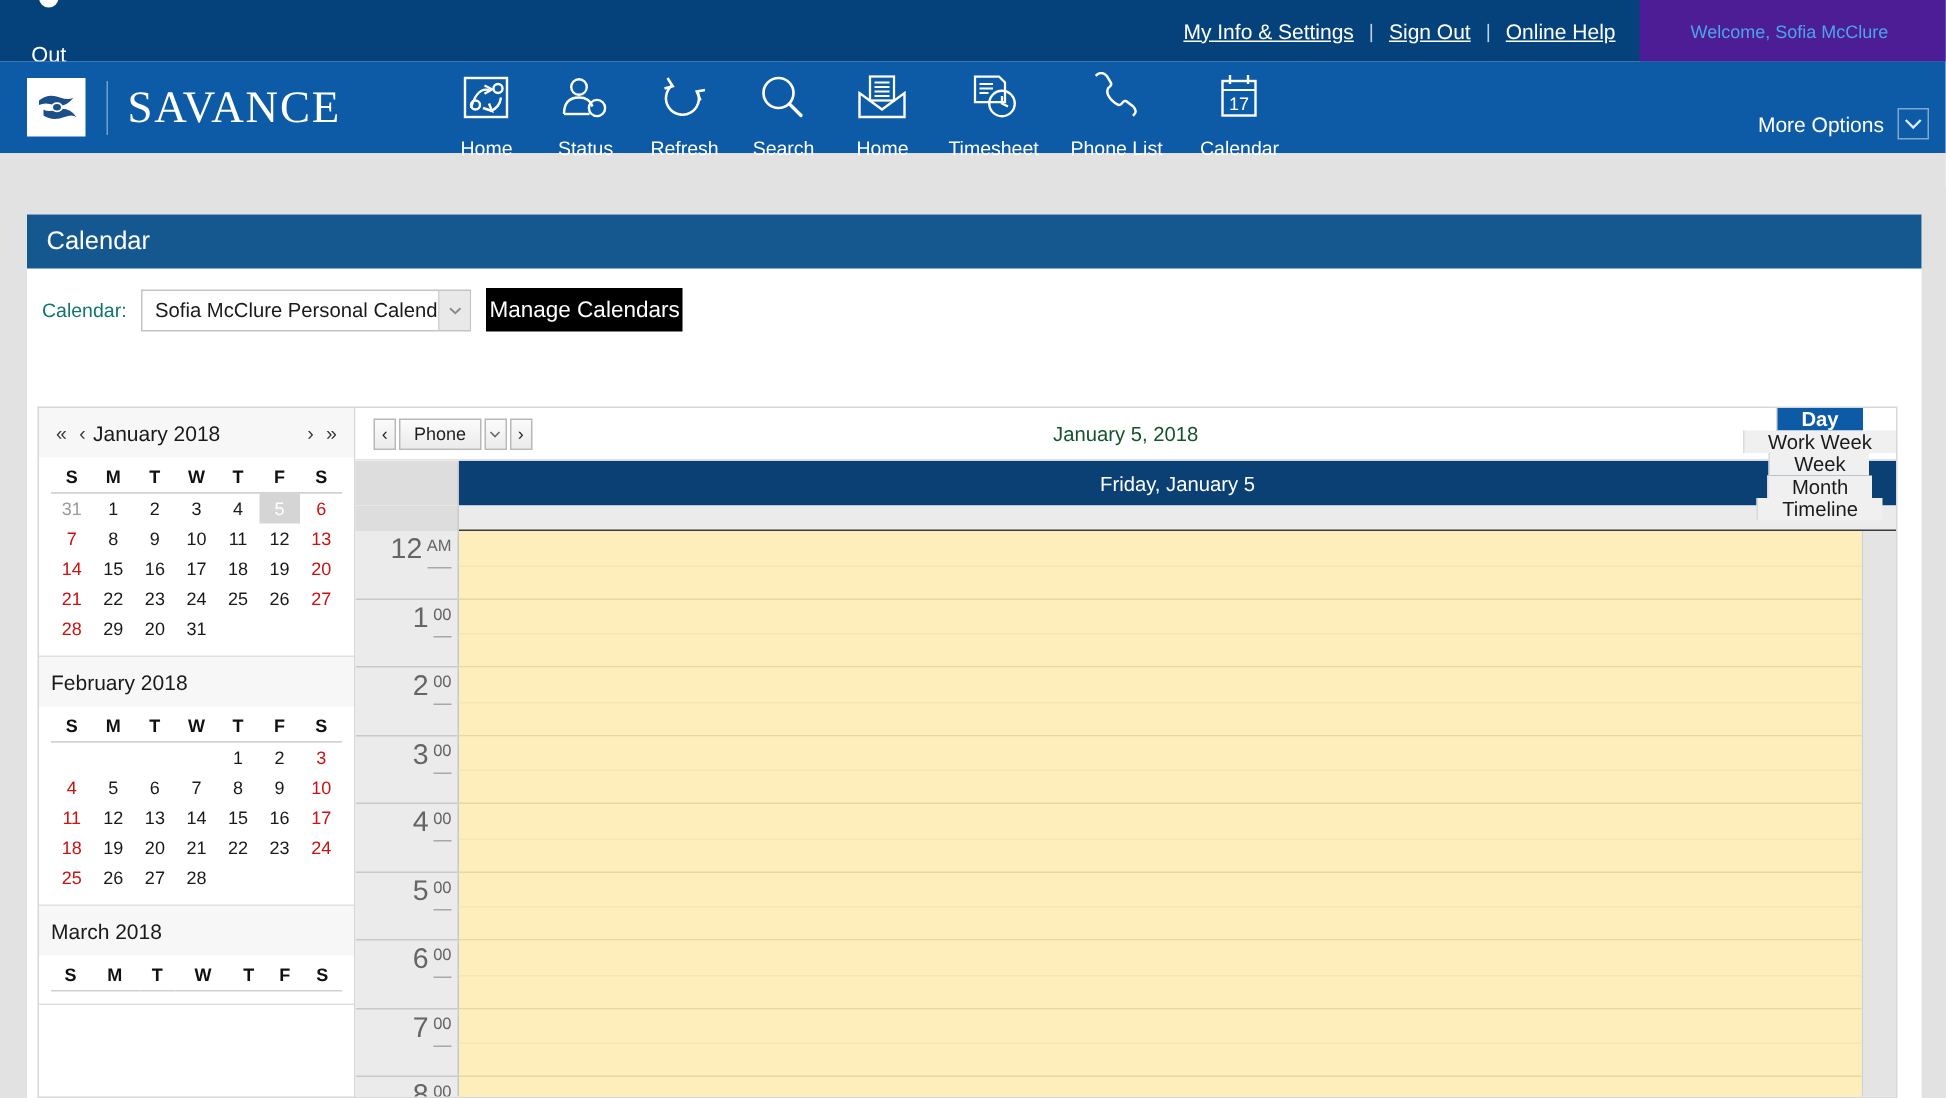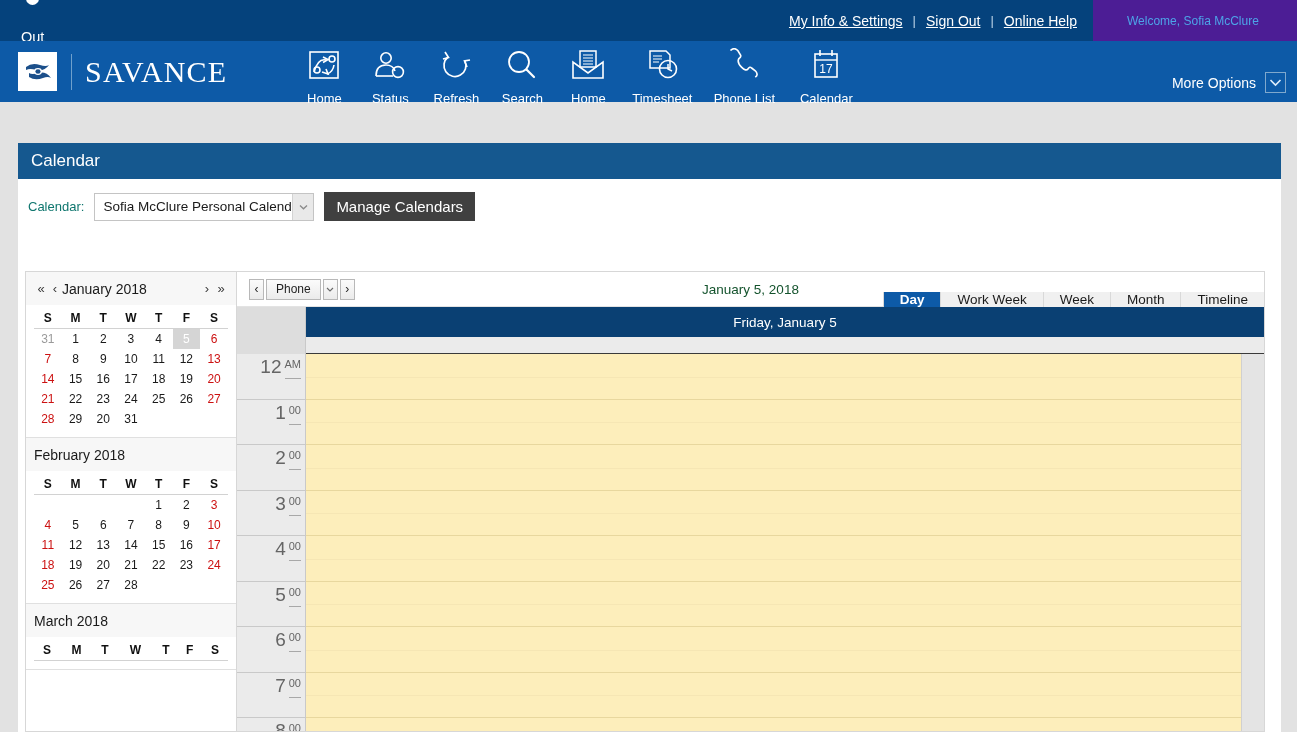--- a/index.html
+++ b/index.html
@@ -123,22 +123,22 @@
   .cp-select .cp-text {
     flex: 1; padding-left: 8px; font-size: 13.5px; color: #1a1a1a;
     white-space: nowrap; overflow: hidden;
   }
   .cp-select .cp-arrow {
     width: 21px; height: 26px; background: #e9e9e9;
     border-left: 1px solid #d3d3d3;
     display: flex; align-items: center; justify-content: center;
   }
   .btn-manage {
-    height: 29px; background: #404040; color: #ffffff;
-    border: none; padding: 0 12px; font-size: 15px;
+    height: 29px; background: #000000; color: #ffffff;
+    border: none; padding: 0 2px; font-size: 15px;
     font-family: "Liberation Sans", sans-serif; cursor: pointer;
   }
 
   
   .cal-wrap {
     position: absolute; left: 7px; top: 128px;
     width: 1256px; height: 461px;
     display: flex;
   }
 
@@ -195,21 +195,21 @@
     font-size: 12px; color: #1f1f1f; cursor: pointer;
   }
   .tb-btn.arrow { width: 15px; }
   .tb-btn.today { padding: 0 9px; }
   .tb-btn.caret { width: 15px; }
   .tb-date {
     position: absolute; left: 0; right: 0; text-align: center;
     font-size: 13.5px; color: #14532d; pointer-events: none;
   }
   .view-tabs {
-    margin-left: auto; display: flex; align-items: flex-end; height: 35px;
+    margin-left: auto; display: flex; align-items: center; height: 35px; flex-direction: column;
   }
   .view-tab {
     display: flex; align-items: center; justify-content: center;
     padding: 0 16px; font-size: 13.5px; color: #1b1b1b;
     background: #f0f0f0; border-left: 1px solid #d9d9d9; cursor: pointer;
     min-width: 55px;
   }
   .view-tab.active { background: #0d5aa7; color: #ffffff; font-weight: bold; }
 
   .day-head {

